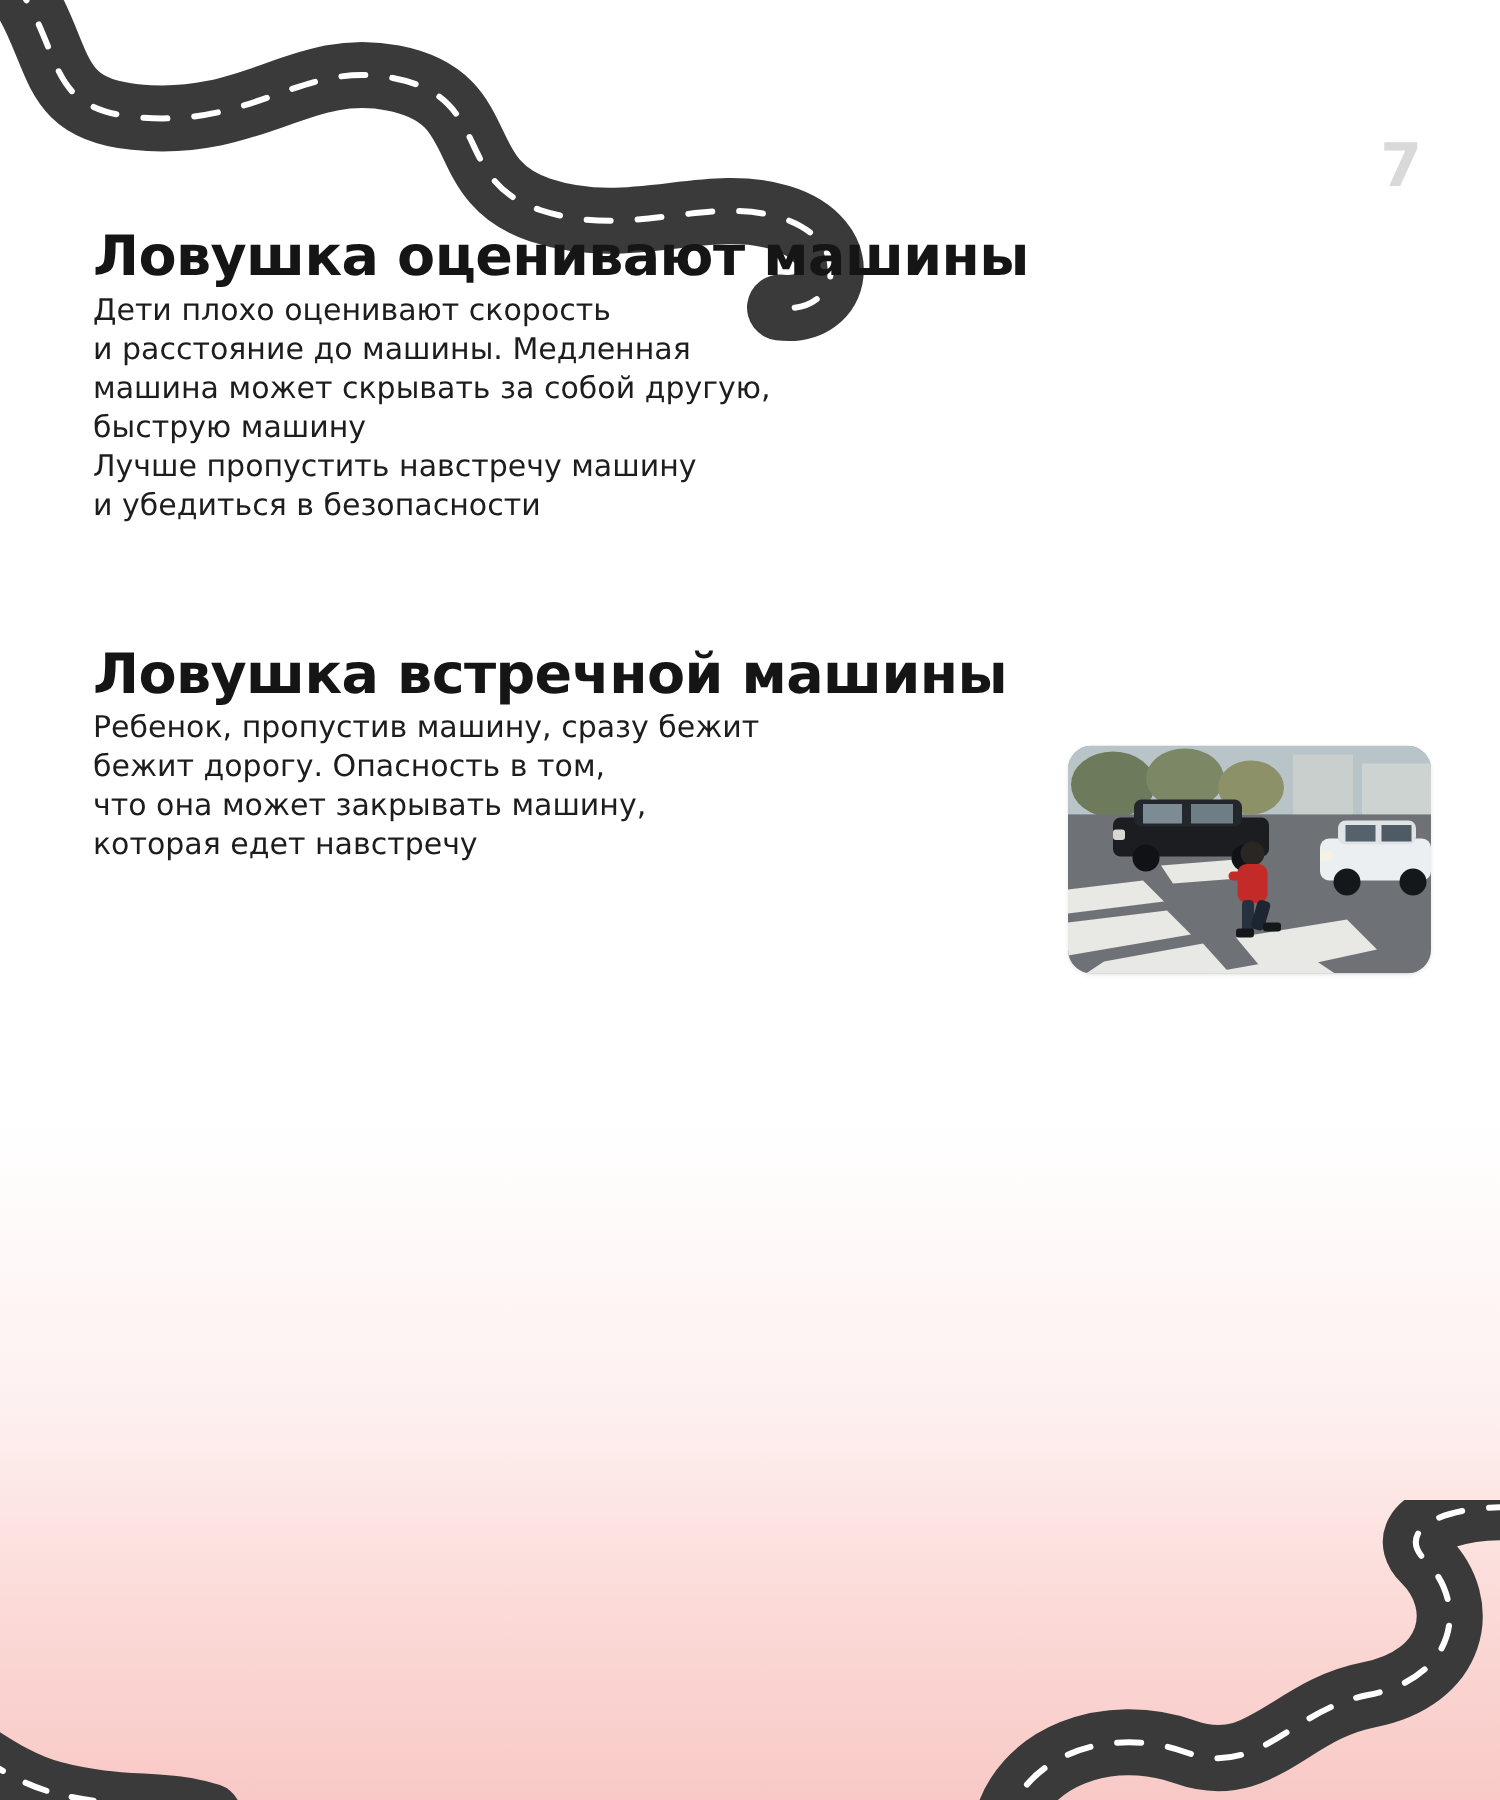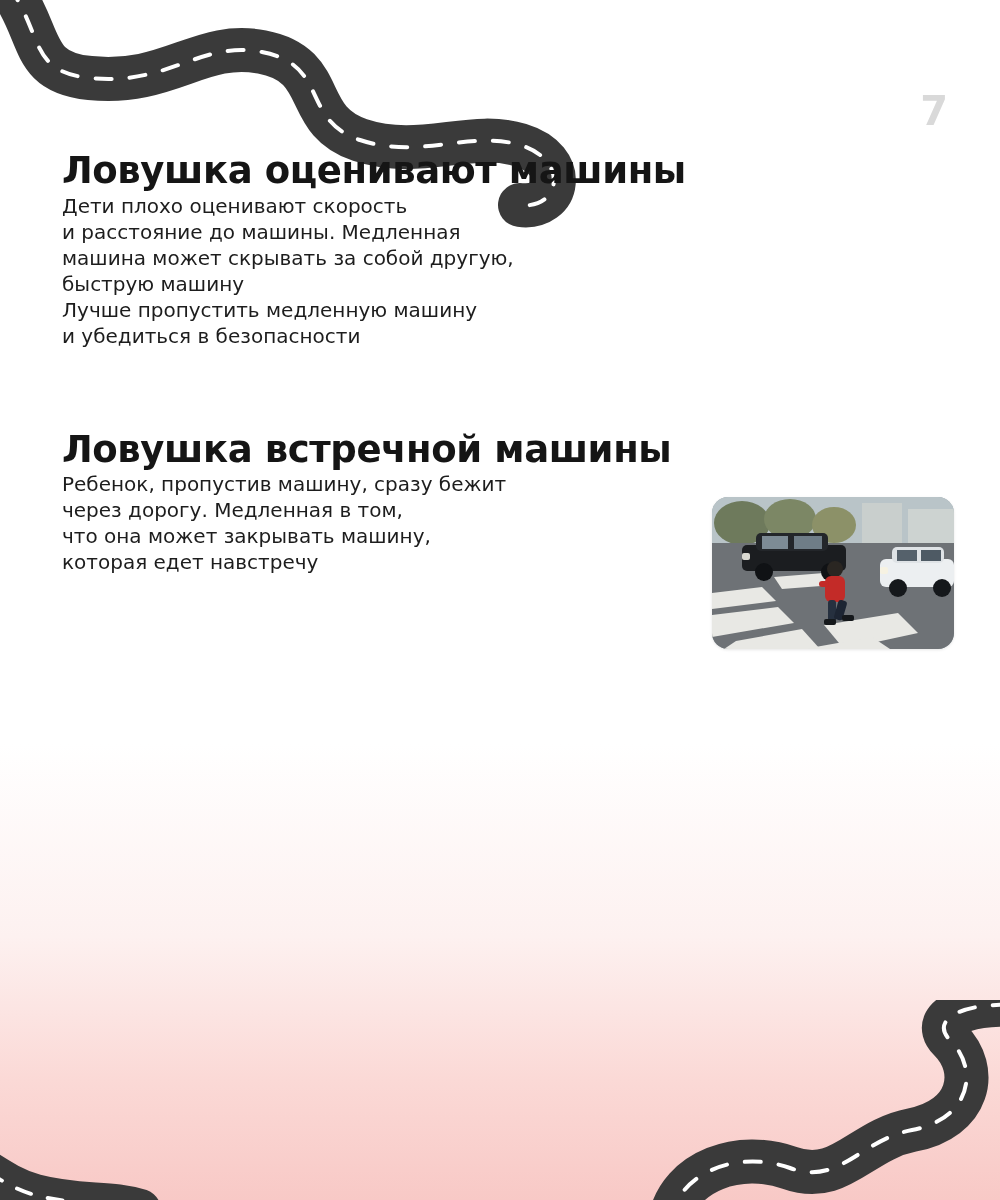--- a/index.html
+++ b/index.html
@@ -147,28 +147,28 @@
 
   <div class="content">
 
     <h2 class="section-title block-1-title">Ловушка оценивают машины</h2>
 
     <p class="body-text block-1-para-1">Дети плохо оценивают скорость
 и расстояние до машины. Медленная
 машина может скрывать за собой другую,
 быструю машину</p>
 
-    <p class="body-text block-1-para-2">Лучше пропустить медленную машину
+    <p class="body-text block-1-para-2">Лучше пропустить навстречу машину
 и убедиться в безопасности</p>
 
     <div class="block-2">
       <h2 class="section-title block-2-title">Ловушка встречной машины</h2>
 
       <p class="body-text block-2-para-1">Ребенок, пропустив машину, сразу бежит
-через дорогу. Медленная в том,
+бежит дорогу. Опасность в том,
 что она может закрывать машину,
 которая едет навстречу</p>
 
     </div>
   </div>
 
   <div class="photo">
     <svg width="242" height="152" viewBox="0 0 242 152" xmlns="http://www.w3.org/2000/svg">
 
       <rect x="0" y="0" width="242" height="152" fill="#9aa7ad"></rect>

